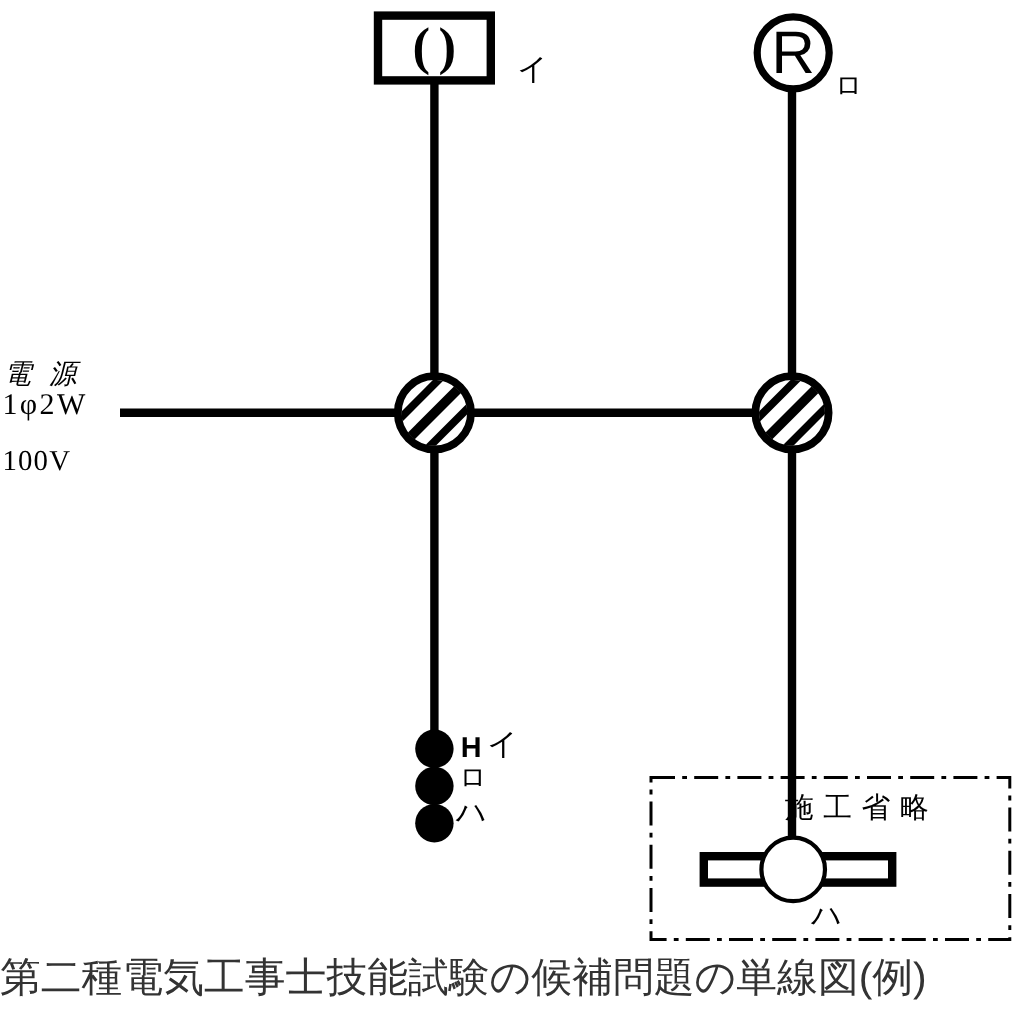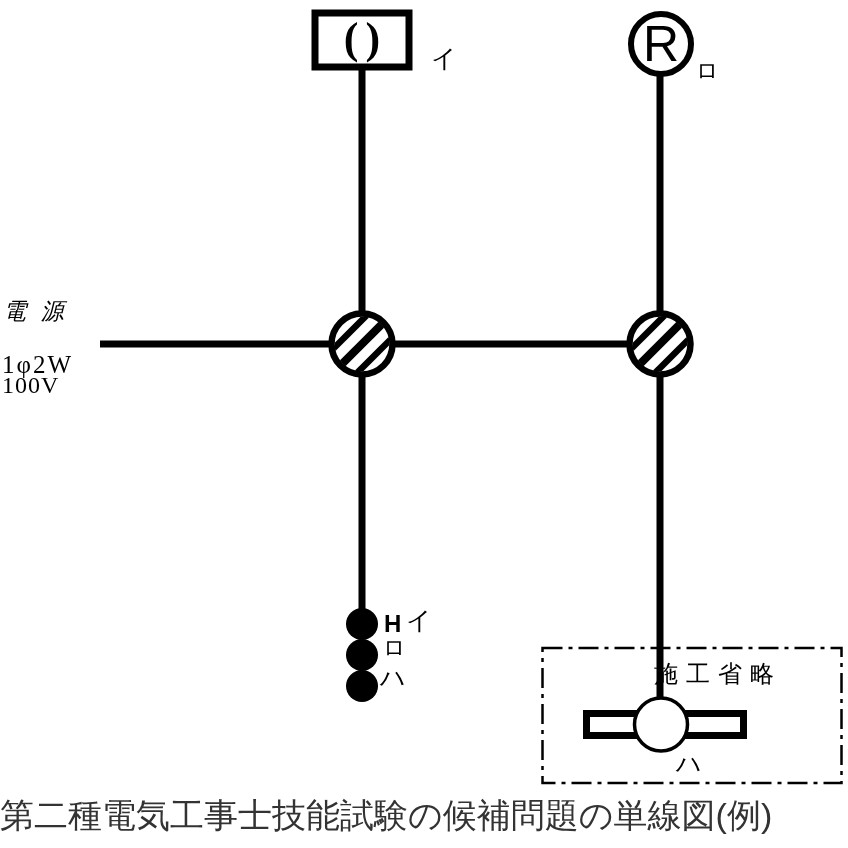--- a/index.html
+++ b/index.html
@@ -12,21 +12,21 @@
   }
   #lineart{position:absolute;left:0;top:0;}
   .label{
     position:absolute;
     color:#000000;
     white-space:nowrap;
     font-family:"Liberation Serif", serif;
     line-height:1.1;
   }
   .power-line1{left:3px;top:299px;font-size:23px;letter-spacing:2px;word-spacing:5px;font-style:italic;}
-  .power-line2{left:2px;top:324px;font-size:25px;letter-spacing:2px;margin-top:27px;}
+  .power-line2{left:2px;top:324px;font-size:25px;letter-spacing:2px;}
   .power-line3{left:2px;top:372px;font-size:24px;letter-spacing:1px;}
   .cable-label{left:112px;top:304px;font-size:24px;}
   .ceiling-symbol{
     left:312px;top:10px;width:100px;height:58px;
     display:flex;align-items:center;justify-content:center;
     font-size:44px;font-weight:bold;letter-spacing:7px;padding-left:7px;
     box-sizing:border-box;
   }
   .ceiling-label{left:431px;top:45px;font-size:25px;}
   .lamp-symbol{

